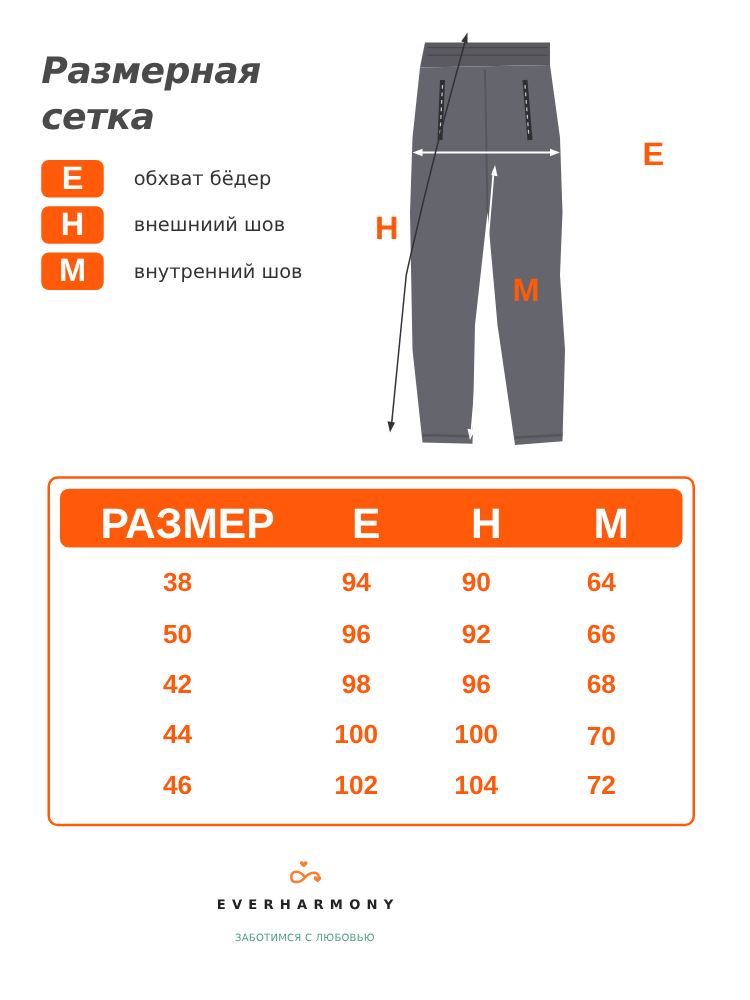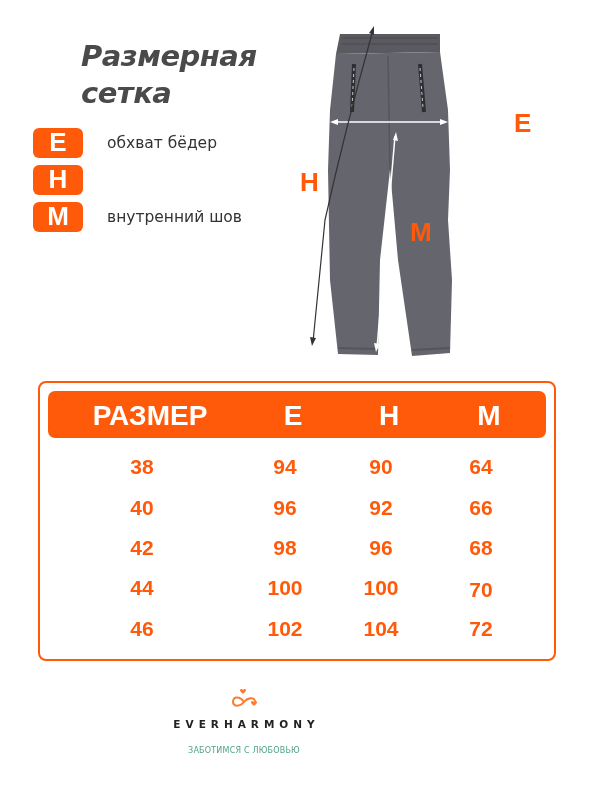--- a/index.html
+++ b/index.html
@@ -1,47 +1,48 @@
 <!DOCTYPE html>
 <html><head>
 <meta charset="utf-8">
 <style>
   html, body { margin:0; padding:0; }
   body { width:600px; height:800px; background:#ffffff; position:relative; overflow:hidden; font-family:"DejaVu Sans", sans-serif; }
-  .title { position:absolute; left:33px; top:38px; font-family:"DejaVu Sans", sans-serif; font-style:italic; font-weight:bold; font-size:29px; line-height:37px; color:#4a4a4a; letter-spacing:-0.5px;margin-left:48px; }
+  .title { position:absolute; left:33px; top:38px; font-family:"DejaVu Sans", sans-serif; font-style:italic; font-weight:bold; font-size:29px; line-height:37px; color:#4a4a4a; letter-spacing:-0.5px; }
   .legend { position:absolute; left:33px; top:127px; }
   .legend-row { display:flex; align-items:center; height:31px; margin-bottom:6px; }
   .badge { width:50px; height:30px; background:#ff5a0a; border-radius:6px; color:#fff; font-family:"Liberation Sans", sans-serif; font-weight:bold; font-size:26px; display:flex; align-items:center; justify-content:center; }
   .legend-label { margin-left:24px; font-family:"DejaVu Sans", sans-serif; font-size:15.5px; color:#333; }
   .figure { position:absolute; left:300px; top:20px; width:250px; height:345px; }
   .mark { position:absolute; font-family:"Liberation Sans", sans-serif; font-weight:bold; font-size:26px; color:#ff5a0a; }
   .table-frame { position:absolute; left:38px; top:381px; width:518px; height:280px; border:2px solid #ff5a0a; border-radius:8px; box-sizing:border-box; }
   .thead { position:absolute; left:8px; top:8px; width:498px; height:47px; background:#ff5a0a; border-radius:7px; }
   .th, .td { position:absolute; font-family:"Liberation Sans", sans-serif; font-weight:bold; text-align:center; transform:translateX(-50%); white-space:nowrap; }
-  .th { color:#ffffff; font-size:28px; top:9px; }
+  .th { color:#ffffff; font-size:34px; top:9px; }
   .td { color:#ff5a0a; font-size:21px; }
   .logo { position:absolute; left:0; width:488px; top:688px; text-align:center; }
   .brand { font-family:"DejaVu Sans", sans-serif; font-size:10.5px; letter-spacing:5px; color:#222; margin-top:4px; font-weight:bold; padding-left:5px; }
   .tagline { font-family:"DejaVu Sans", sans-serif; font-size:8px; color:#4fa08a; margin-top:16px; letter-spacing:0.2px; }
 </style>
 </head>
 <body>
 
 <div class="title">
   <div>Размерная</div>
   <div>сетка</div>
 </div>
 
 <div class="legend">
   <div class="legend-row">
     <div class="badge">E</div>
     <div class="legend-label">обхват бёдер</div>
   </div>
   <div class="legend-row">
     <div class="badge">H</div>
+    <div class="legend-label">внешниий шов</div>
   </div>
   <div class="legend-row">
     <div class="badge">M</div>
     <div class="legend-label">внутренний шов</div>
   </div>
 </div>
 
 <div class="figure">
   <svg width="250" height="345" viewBox="0 0 250 345">
 
@@ -83,21 +84,21 @@
     <div class="th" style="left:441px;">M</div>
   </div>
 
   <div>
     <div class="td" style="left:102px; top:72px;">38</div>
     <div class="td" style="left:245px; top:72px;">94</div>
     <div class="td" style="left:341px; top:72px;">90</div>
     <div class="td" style="left:441px; top:72px;">64</div>
   </div>
   <div>
-    <div class="td" style="left:102px; top:113px;">40</div>
+    <div class="td" style="left:102px; top:113px;">50</div>
     <div class="td" style="left:245px; top:113px;">96</div>
     <div class="td" style="left:341px; top:113px;">92</div>
     <div class="td" style="left:441px; top:113px;">66</div>
   </div>
   <div>
     <div class="td" style="left:102px; top:153px;">42</div>
     <div class="td" style="left:245px; top:153px;">98</div>
     <div class="td" style="left:341px; top:153px;">96</div>
     <div class="td" style="left:441px; top:153px;">68</div>
   </div>

